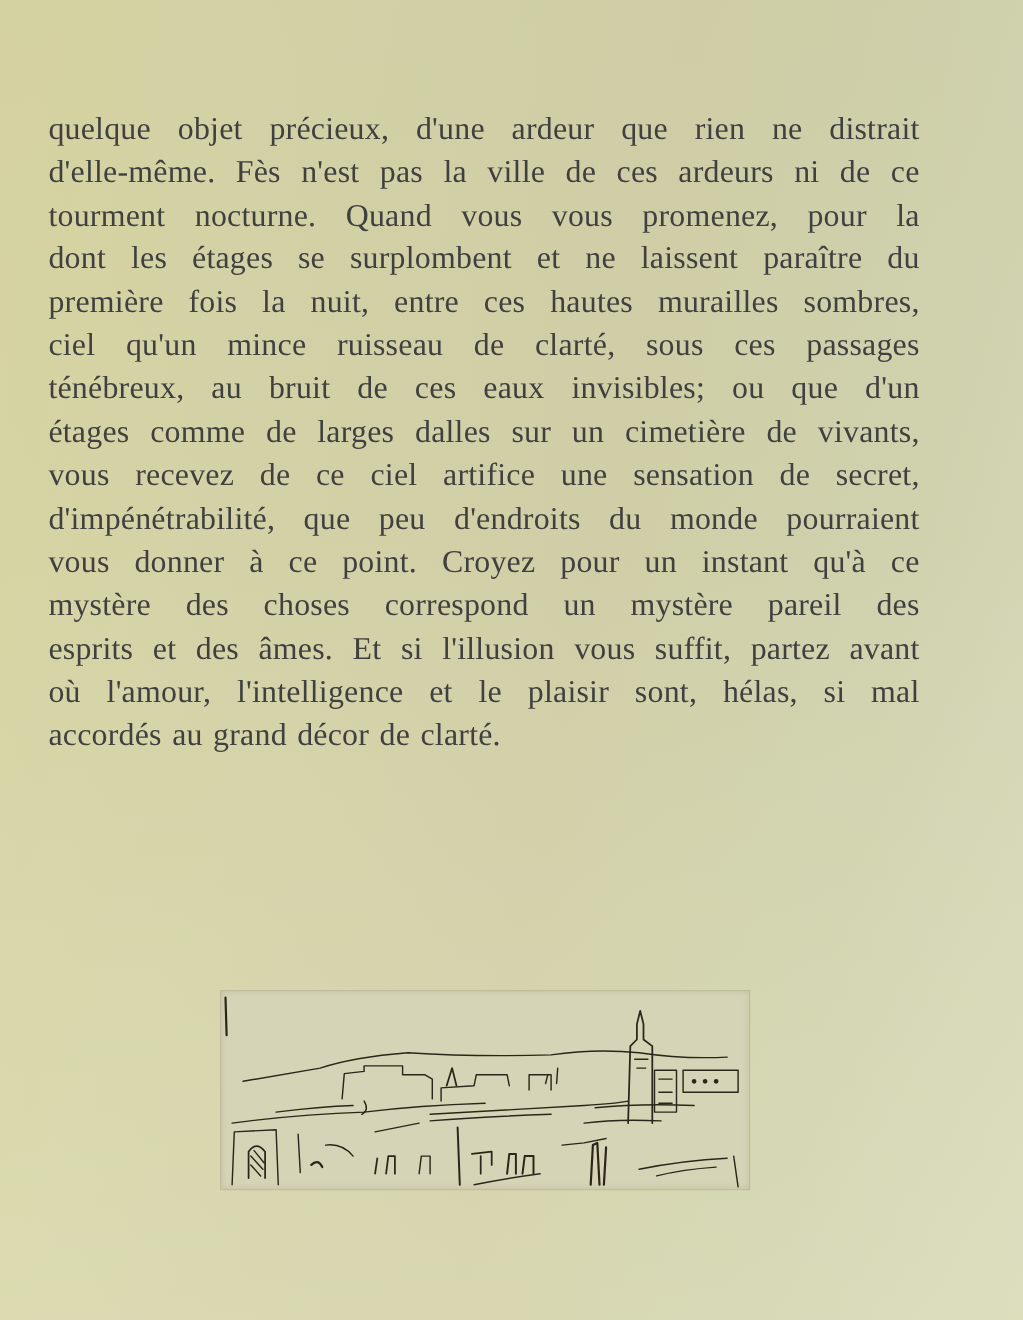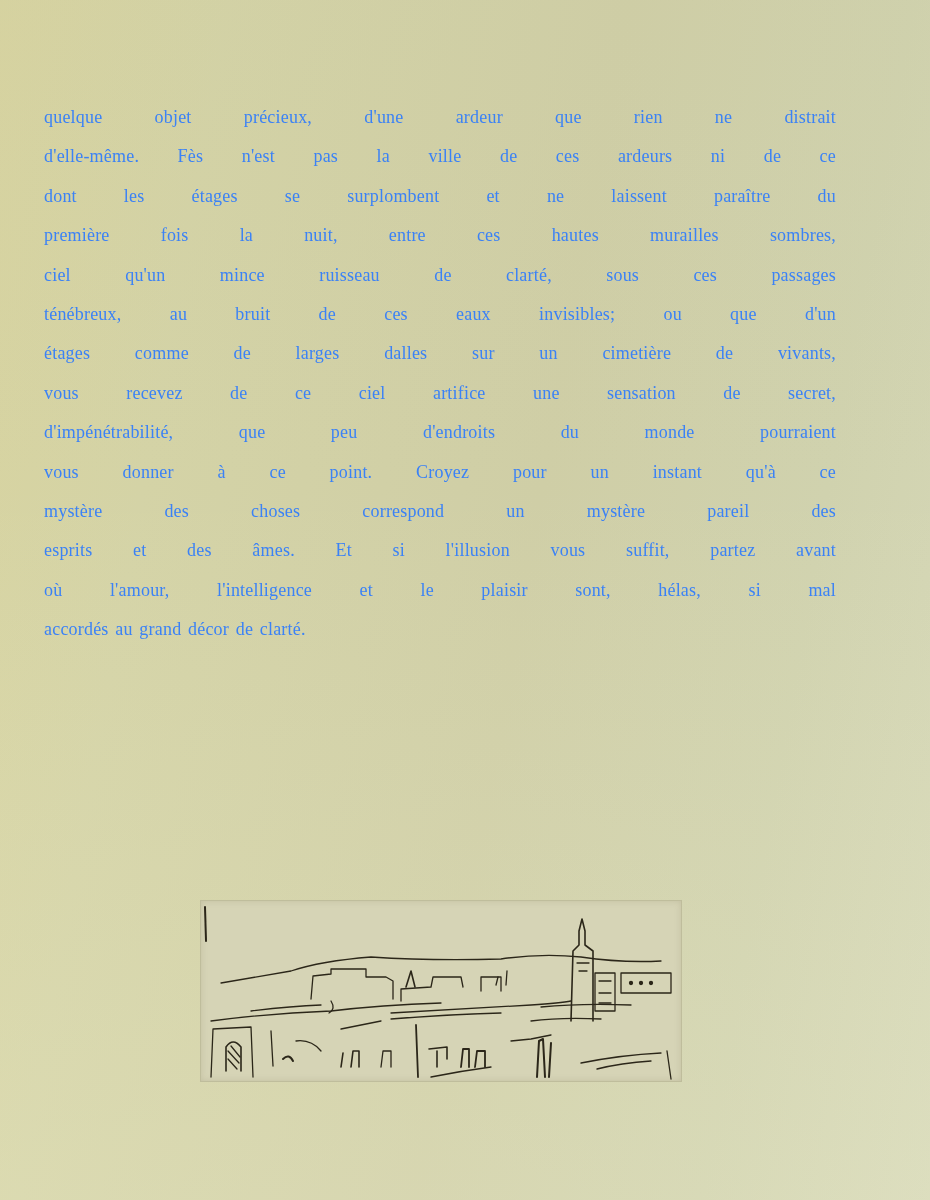--- a/index.html
+++ b/index.html
@@ -10,41 +10,42 @@
   }
   .page-shade {
     position: absolute; inset: 0; pointer-events: none;
     background: linear-gradient(180deg, rgba(200,200,160,0.15) 0%, rgba(255,255,230,0.0) 40%, rgba(240,240,210,0.25) 100%);
   }
   .text-block {
     position: absolute; left: 44px; top: 98px; width: 792px;
   }
   .line {
     display: block; height: 39.4px; line-height: 39.4px;
-    font-size: 18px; color: #3b82f6; white-space: nowrap;
+    font-size: 29px; color: #404040; white-space: nowrap;
     text-align: justify; text-align-last: justify;
     letter-spacing: 0.2px; word-spacing: 2px;
   }
   .line.last { text-align-last: left; }
   .etching {
     position: absolute; left: 200px; top: 900px; width: 480px; height: 180px;
     background: #d6d4b6;
     border: 1px solid rgba(150,145,110,0.35);
     box-shadow: inset 0 0 6px rgba(140,130,100,0.25);
   }
   .etching svg { width: 100%; height: 100%; display: block; }
 </style>
 </head>
 <body>
 
 <div class="page-shade"></div>
 
 <div class="text-block">
   <span class="line">quelque objet précieux, d'une ardeur que rien ne distrait</span>
   <span class="line">d'elle-même. Fès n'est pas la ville de ces ardeurs ni de ce</span>
+  <span class="line">tourment nocturne. Quand vous vous promenez, pour la</span>
   <span class="line">dont les étages se surplombent et ne laissent paraître du</span>
   <span class="line">première fois la nuit, entre ces hautes murailles sombres,</span>
   <span class="line">ciel qu'un mince ruisseau de clarté, sous ces passages</span>
   <span class="line">ténébreux, au bruit de ces eaux invisibles; ou que d'un</span>
   <span class="line">étages comme de larges dalles sur un cimetière de vivants,</span>
   <span class="line">vous recevez de ce ciel artifice une sensation de secret,</span>
   <span class="line">d'impénétrabilité, que peu d'endroits du monde pourraient</span>
   <span class="line">vous donner à ce point. Croyez pour un instant qu'à ce</span>
   <span class="line">mystère des choses correspond un mystère pareil des</span>
   <span class="line">esprits et des âmes. Et si l'illusion vous suffit, partez avant</span>

